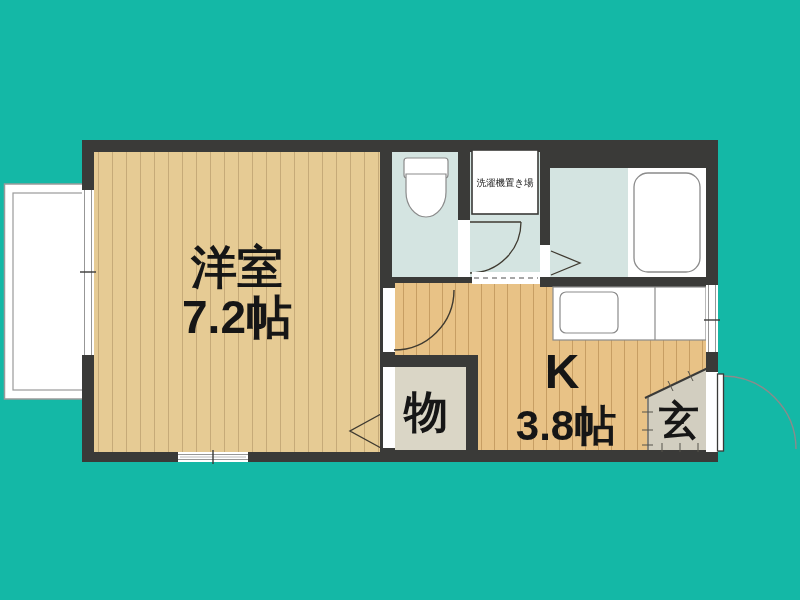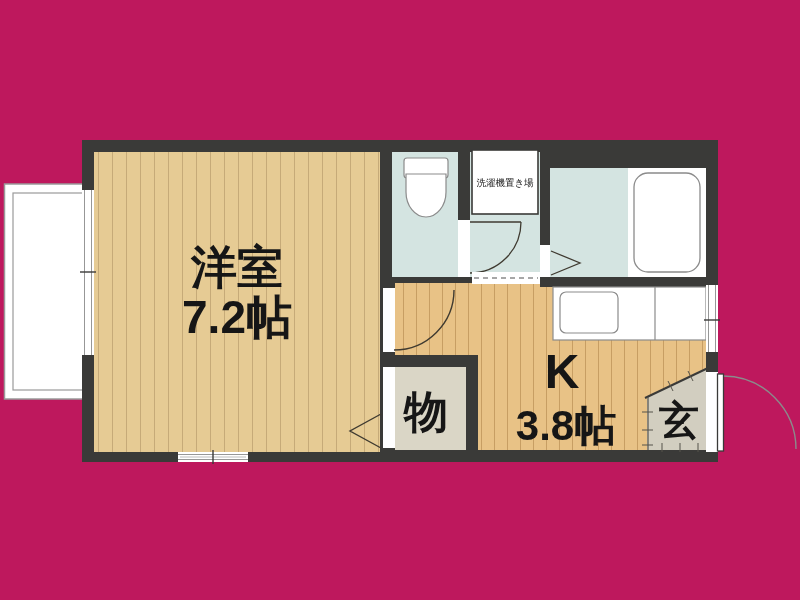--- a/index.html
+++ b/index.html
@@ -1,16 +1,16 @@
 <!DOCTYPE html>
 <html><head>
 <meta charset="utf-8">
 <style>
   html,body{margin:0;padding:0;background:#ffffff;}
-  .stage{position:relative;width:800px;height:600px;background:#be185d;overflow:hidden;
+  .stage{position:relative;width:800px;height:600px;background:#14b8a6;overflow:hidden;
          font-family:"Liberation Sans","DejaVu Sans",sans-serif;}
   svg text{font-family:"Liberation Sans","DejaVu Sans",sans-serif;fill:#161616;}
   .room-label{font-weight:bold;}
 </style>
 </head>
 <body>
 
 <div class="stage">
 <svg width="800" height="600" viewBox="0 0 800 600">
   <defs>

